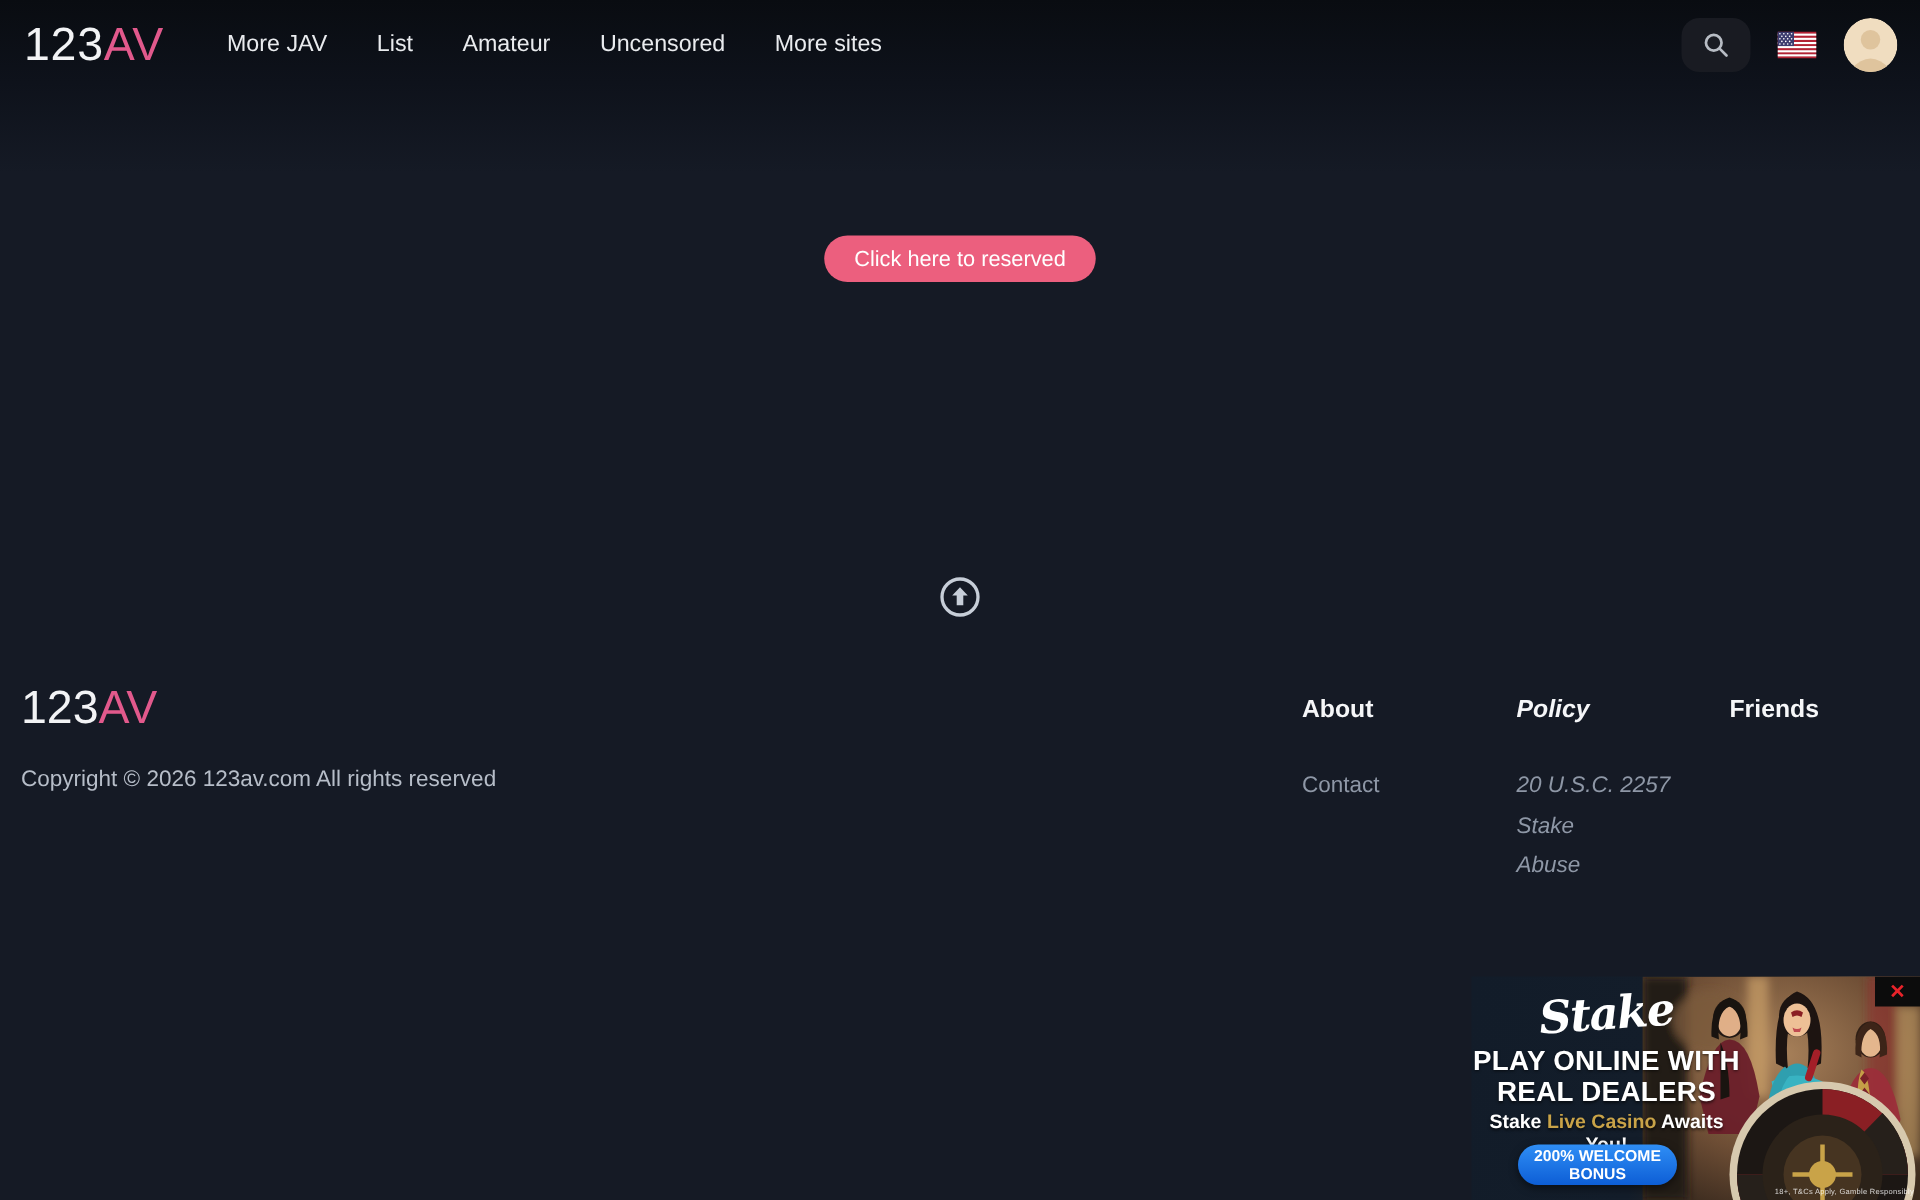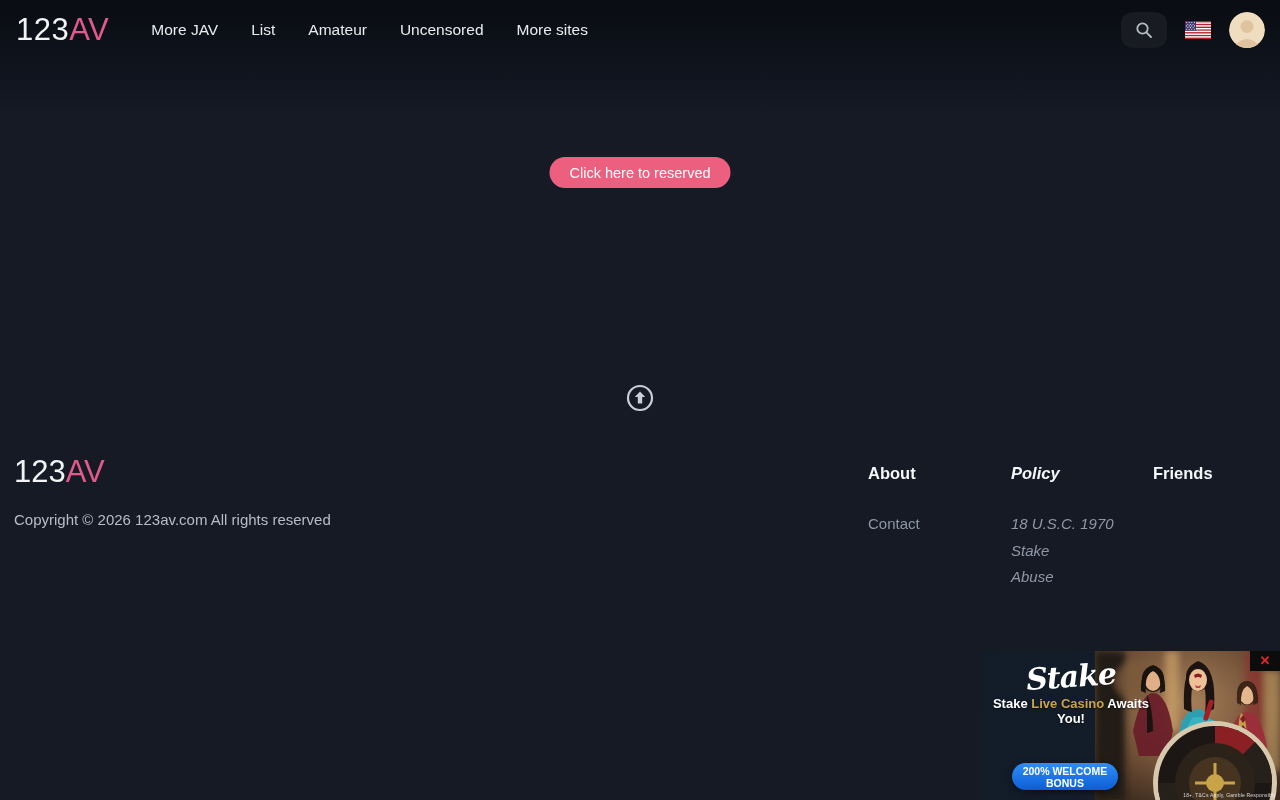--- a/index.html
+++ b/index.html
@@ -135,21 +135,21 @@
     <div class="fcol fcol-about">
       <div class="fcol-title">About</div>
       <ul>
         <li><a class="flink">Contact</a></li>
       </ul>
     </div>
 
     <div class="fcol fcol-policy">
       <div class="fcol-title">Policy</div>
       <ul>
-        <li><a class="flink">18 U.S.C. 1970</a></li>
+        <li><a class="flink">20 U.S.C. 2257</a></li>
         <li><a class="flink">Stake</a></li>
         <li><a class="flink">Abuse</a></li>
       </ul>
     </div>
 
     <div class="fcol fcol-friends">
       <div class="fcol-title">Friends</div>
     </div>
   </footer>
 
@@ -216,20 +216,24 @@
         <circle cx="120" cy="132" r="40" fill="#2b2219"></circle>
         <circle cx="120" cy="132" r="26" fill="#463421"></circle>
         <circle cx="120" cy="132" r="9" fill="#c9a348"></circle>
         <line x1="120" y1="112" x2="120" y2="152" stroke="#c9a348" stroke-width="3"></line>
         <line x1="100" y1="132" x2="140" y2="132" stroke="#c9a348" stroke-width="3"></line>
       </g>
     </svg>
 
     <div class="ad-left">
       <div class="ad-brand">Stake</div>
+      <div class="ad-headline">
+        <div>PLAY ONLINE WITH</div>
+        <div>REAL DEALERS</div>
+      </div>
       <div class="ad-sub"><span>Stake </span><span class="gold">Live Casino</span><span> Awaits You!</span></div>
     </div>
     <button class="ad-cta">200% WELCOME BONUS</button>
     <button class="ad-close">✕</button>
     <div class="ad-disclaimer">18+, T&amp;Cs Apply, Gamble Responsibly</div>
   </div>
 
 </div>
 
 </body></html>

